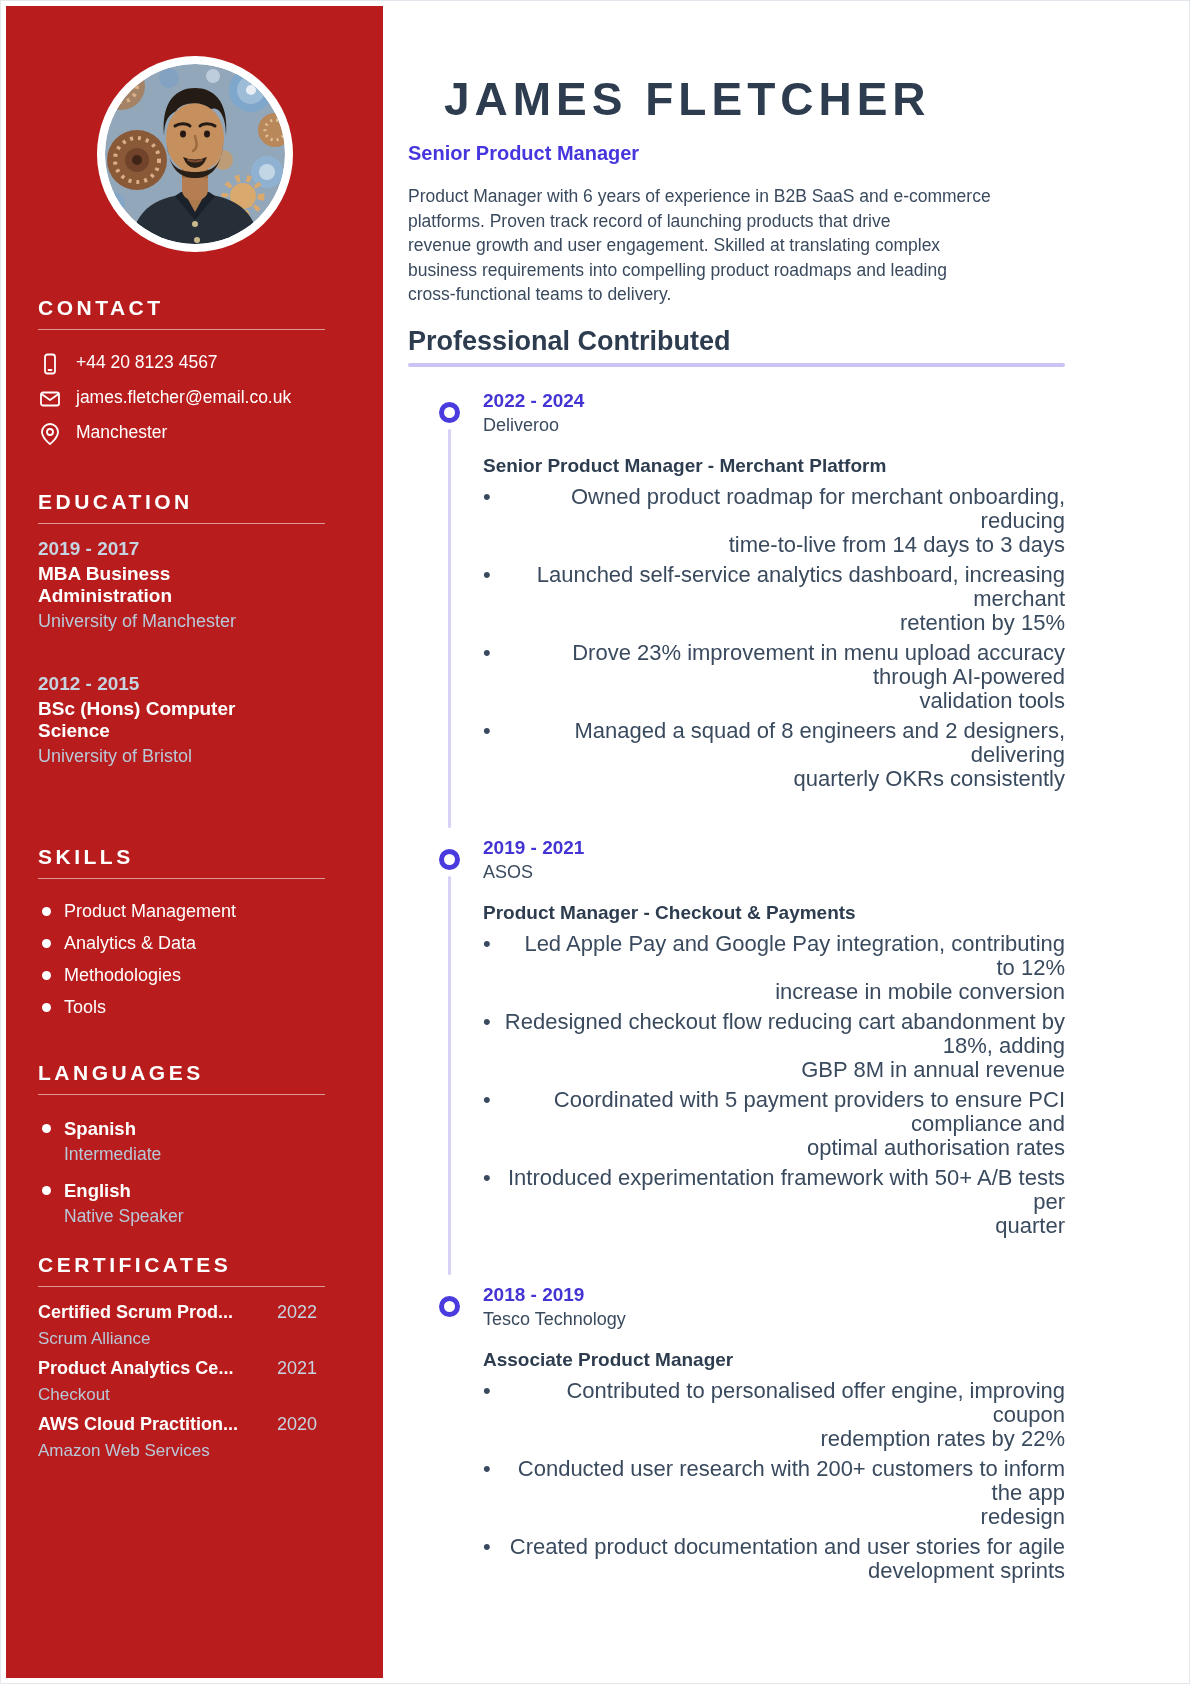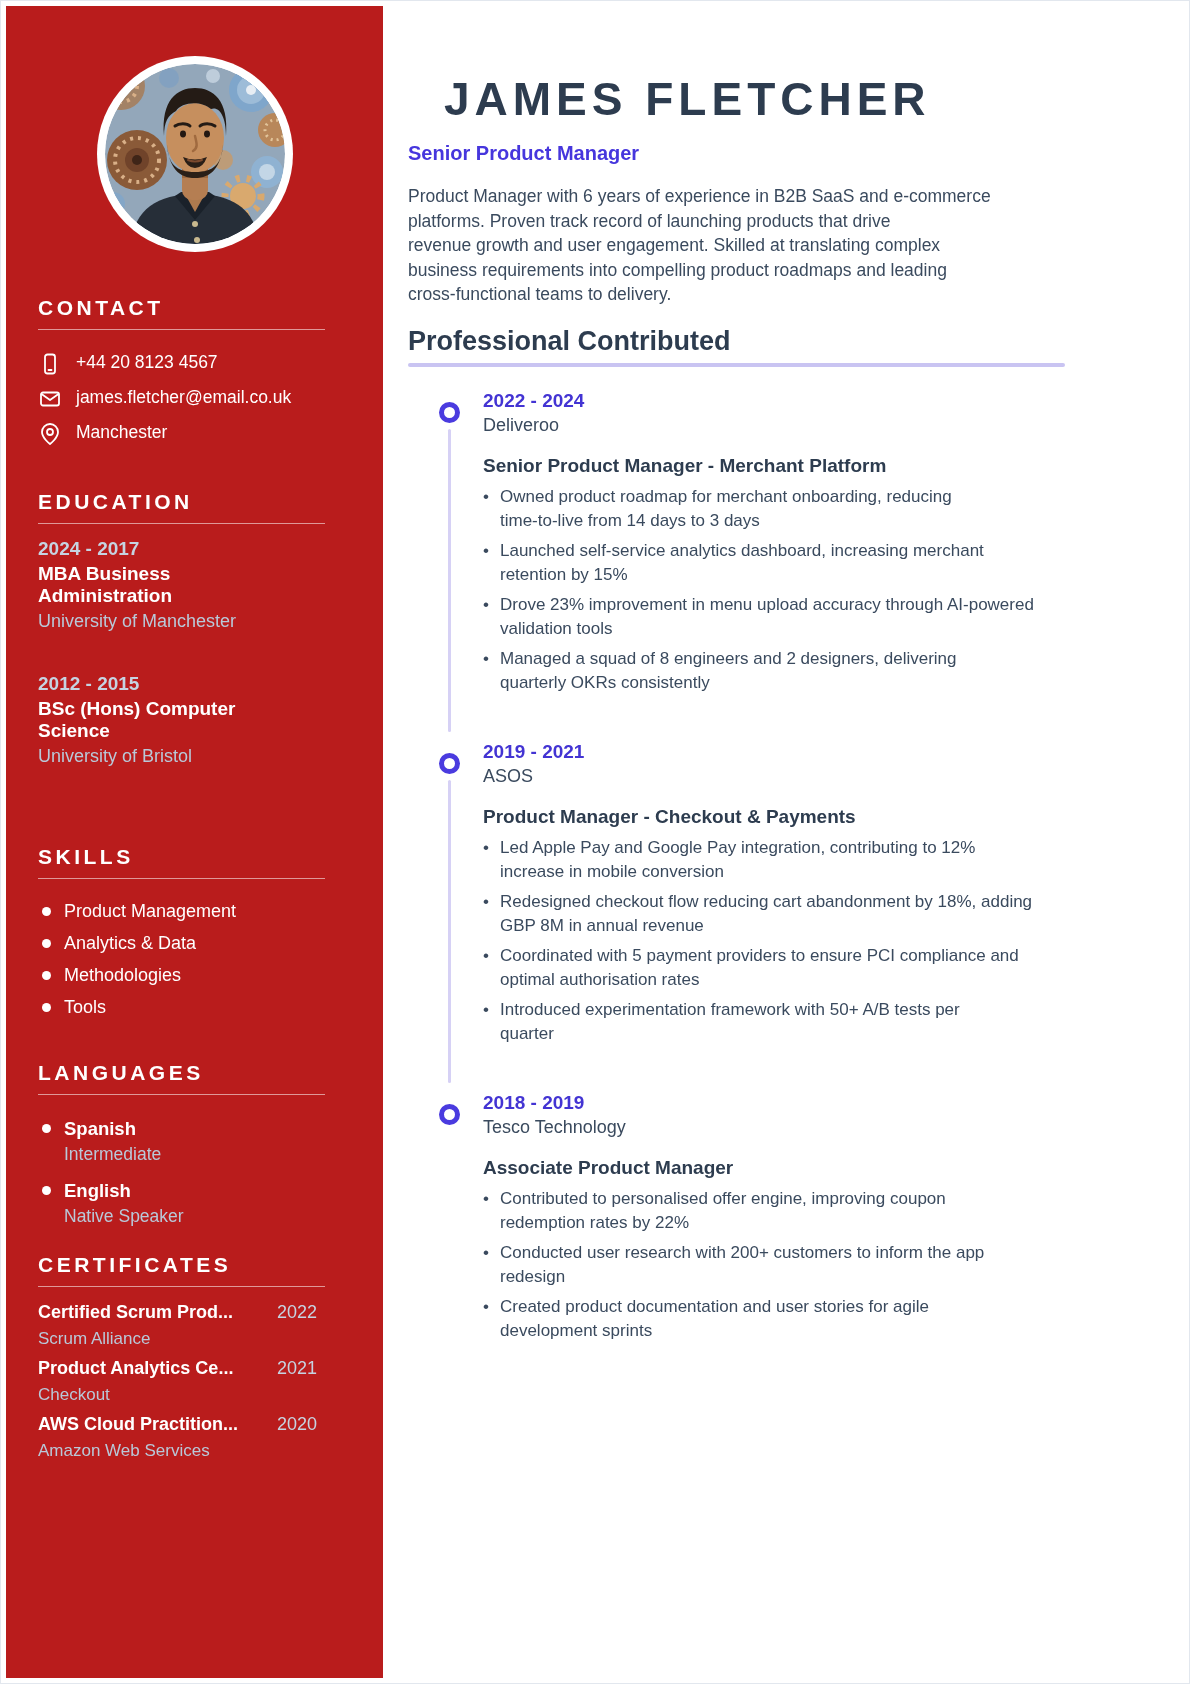--- a/index.html
+++ b/index.html
@@ -76,22 +76,22 @@
     border:5.5px solid #4a3bdf; background:#ffffff;
   }
   .entry:not(:last-child)::after{
     content:""; position:absolute; left:40px; top:40px; bottom:8px; width:3px;
     background:#d6d1f5; border-radius:2px;
   }
   .entry-dates{ font-size:19px; font-weight:700; color:#4334d3; line-height:24px; }
   .entry-company{ font-size:18px; color:#3a4a5e; line-height:25px; }
   .entry-role{ font-size:19px; font-weight:700; color:#2d3c4f; line-height:26px; margin-top:15px; }
   .entry-bullets{ margin-top:4px; }
-  .exp-bullet{ position:relative; padding-left:17px; font-size:17px; color:#3a4a5e;
-    line-height:24px; margin-top:6px; white-space:pre-line; }
+  .exp-bullet{ position:relative; padding-left:17px; font-size:22px; color:#3a4a5e;
+    line-height:24px; margin-top:6px; white-space:pre-line;text-align:right; }
   .exp-bullet::before{ content:"•"; position:absolute; left:0; top:0; color:#3a4a5e; }
 </style>
 </head>
 <body>
 
 <div class="page">
 
   <aside class="sidebar">
 
     <div class="photo-ring">
@@ -179,21 +179,21 @@
           </span>
           <span class="contact-text">Manchester</span>
         </div>
       </div>
     </section>
 
     <section class="side-section">
       <div class="side-heading">EDUCATION</div>
       <div class="side-rule"></div>
       <div class="edu-item">
-        <div class="edu-dates">2024 - 2017</div>
+        <div class="edu-dates">2019 - 2017</div>
         <div class="edu-degree">MBA Business
 Administration</div>
         <div class="edu-school">University of Manchester</div>
       </div>
       <div class="edu-item">
         <div class="edu-dates">2012 - 2015</div>
         <div class="edu-degree">BSc (Hons) Computer
 Science</div>
         <div class="edu-school">University of Bristol</div>
       </div>

